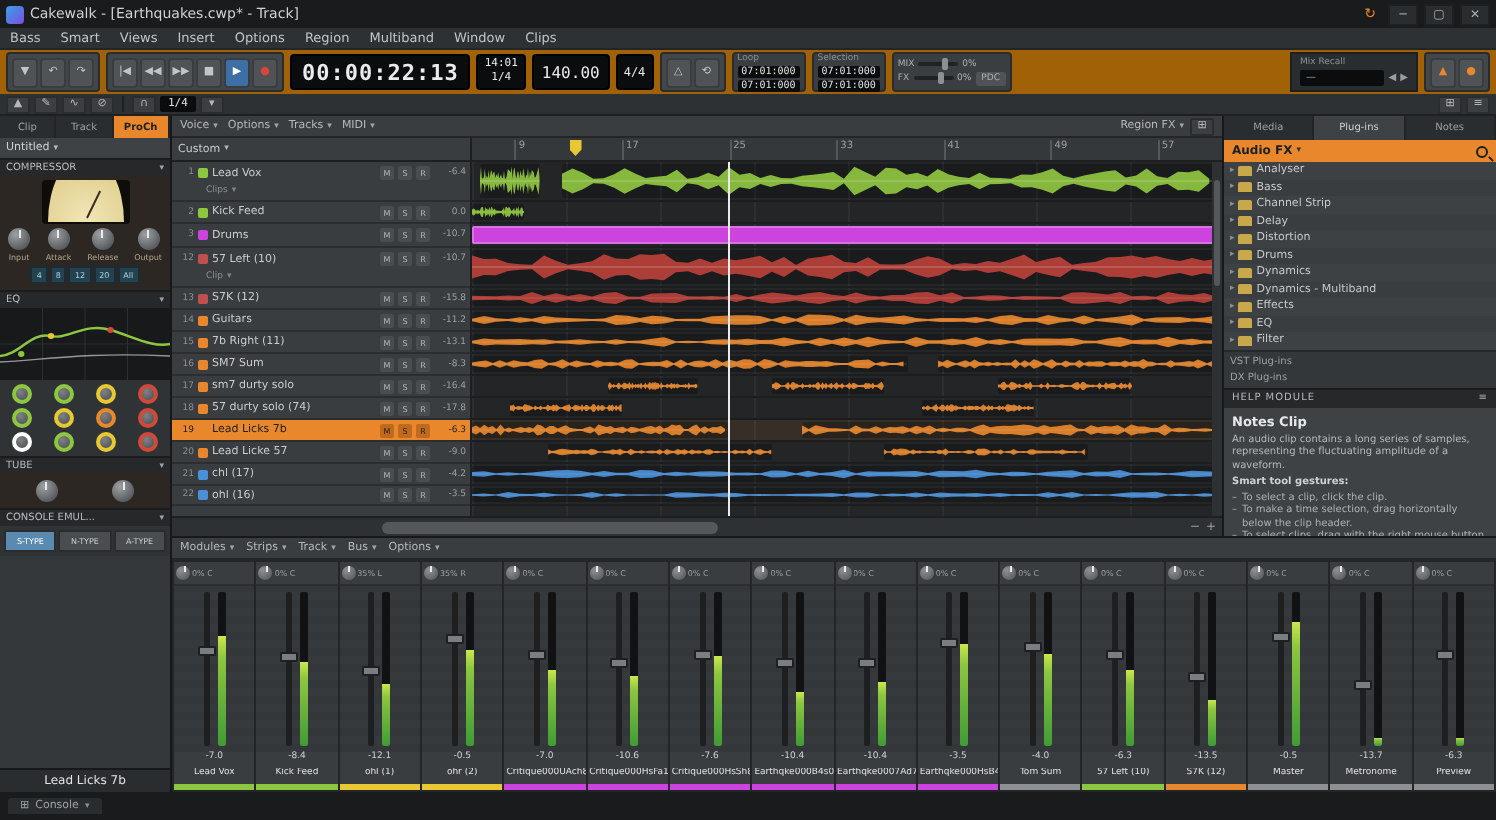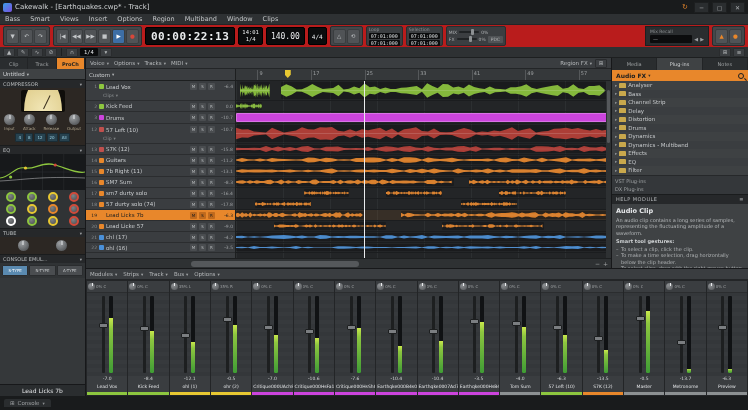--- a/index.html
+++ b/index.html
@@ -16,21 +16,21 @@
   .syncicon{width:12px;height:10px;font-size:7px;color:#e8872b;display:flex;align-items:center;justify-content:center;}
   .winbtn{width:15px;height:11px;font-size:6px;display:flex;align-items:center;justify-content:center;
     color:#aeb1b3;background:#2a2d2f;border:1px solid #1d1f20;}
 
   
   .menubar{position:absolute;left:0;top:14px;right:0;height:11px;background:#2e3133;
     display:flex;align-items:center;border-bottom:1px solid #232527;}
   .menu-item{font-size:6.5px;padding:0 5px;color:#c2c5c7;}
 
   
-  .toolbar1{position:absolute;left:0;top:25px;right:0;height:22px;background:#b91c1c;
+  .toolbar1{position:absolute;left:0;top:25px;right:0;height:22px;background:#a16207;
     display:flex;align-items:center;gap:3px;padding:0 3px;overflow:hidden;white-space:nowrap;}
   .tgroup{background:#44474a;border:1px solid #2a2c2e;border-radius:2px;display:flex;
     align-items:center;padding:1px 2px;gap:1px;height:20px;}
   .tbtn{min-width:13px;height:15px;display:flex;align-items:center;justify-content:center;
     background:#505356;border:1px solid #3a3d3f;border-radius:2px;font-size:5.5px;color:#c2c5c7;padding:0 1px;}
   .tbtn.play{background:#3d6ea5;color:#fff;}
   .tbtn.rec{color:#d8473a;}
   .tbtn.orange{color:#e8872b;}
   .display{background:#0b0c0d;border:1px solid #000;border-radius:2px;color:#e9ebed;
     font-family:"DejaVu Sans Mono","Liberation Mono",monospace;display:flex;align-items:center;justify-content:center;}
@@ -859,21 +859,21 @@
       </div>
     <div class="counts" id="counts">
         <div class="count-row">VST Plug-ins</div>
         <div class="count-row">DX Plug-ins</div>
       </div>
     <div class="help-hdr">
       <span>HELP MODULE</span>
       <span class="right">≡</span>
     </div>
     <div class="help-body">
-      <div class="help-title">Audio Clip</div>
+      <div class="help-title">Notes Clip</div>
       <div class="help-text">An audio clip contains a long series of samples, representing the fluctuating amplitude of a waveform.</div>
       <div class="help-sub">Smart tool gestures:</div>
       <div id="help-bullets">
           <div class="help-li">To select a clip, click the clip.</div>
           <div class="help-li">To make a time selection, drag horizontally below the clip header.</div>
           <div class="help-li">To select clips, drag with the right mouse button.</div>
         </div>
     </div>
   </div>
 

